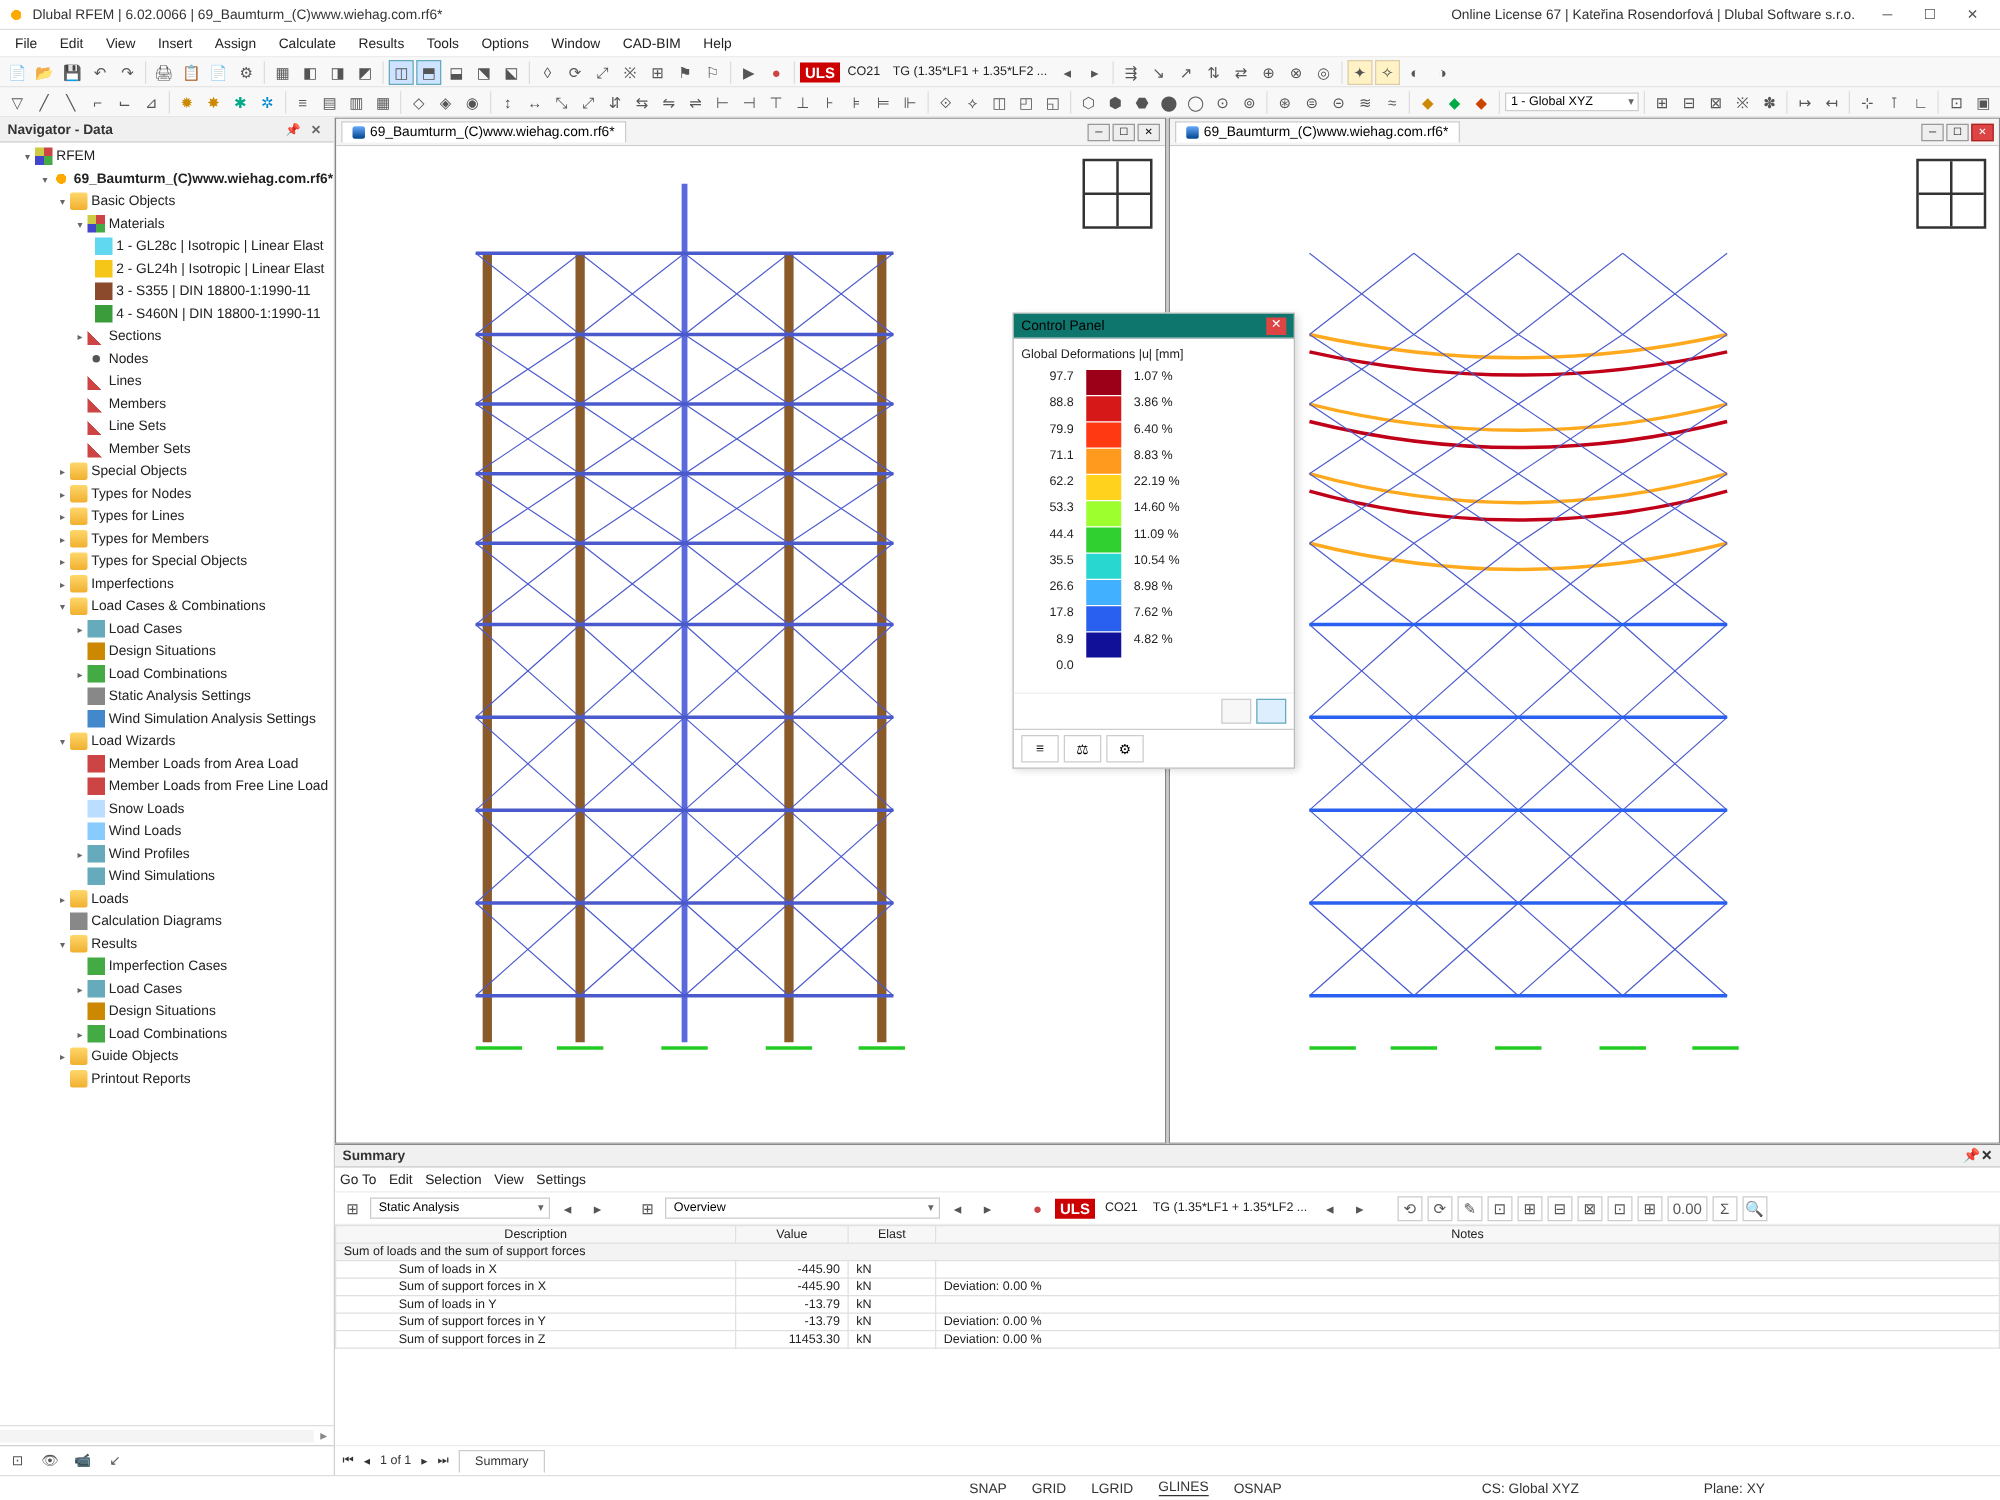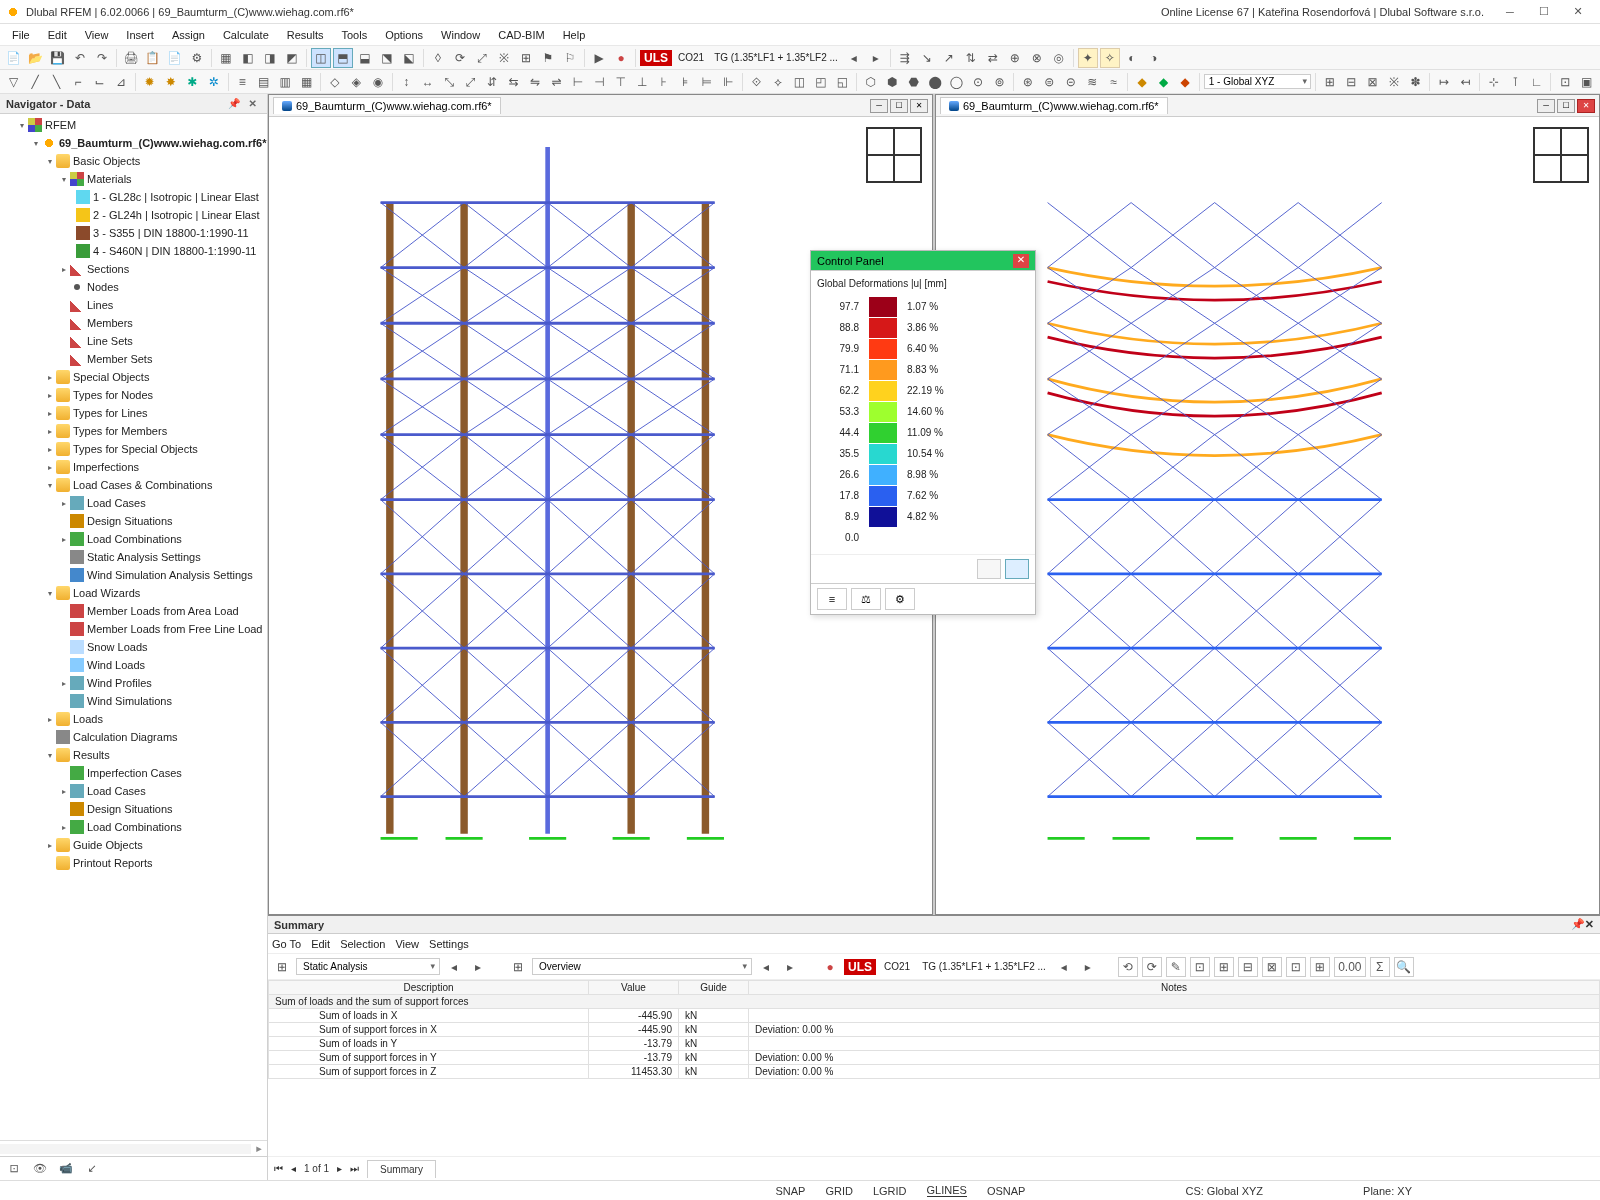--- a/index.html
+++ b/index.html
@@ -51,26 +51,26 @@
 .view-tab .dot { width: 10px; height: 10px; background: linear-gradient(#6af, #048); border-radius: 2px; }
 .view-winbtns { margin-left: auto; display: flex; gap: 2px; padding-right: 4px; }
 .view-winbtn { width: 18px; height: 14px; border: 1px solid #999; background: #eee; font-size: 8px; text-align: center; line-height: 12px; }
 .view-canvas { flex: 1; position: relative; background: #fff; }
 .view-cube { position: absolute; top: 10px; right: 10px; width: 56px; height: 56px; border: 2px solid #333; }
 .view-cube::before, .view-cube::after { content: ""; position: absolute; background: #333; }
 .view-cube::before { left: 50%; top: 0; bottom: 0; width: 2px; margin-left: -1px; }
 .view-cube::after { top: 50%; left: 0; right: 0; height: 2px; margin-top: -1px; }
 .tower { position: absolute; left: 14%; top: 2%; width: 56%; height: 92%; }
 .control-panel { position: absolute; top: 250px; left: 810px; width: 226px; background: #fff; border: 1px solid #bbb; box-shadow: 2px 2px 6px rgba(0,0,0,0.15); z-index: 10; }
-.cp-header { height: 20px; background: #22c55e; display: flex; align-items: center; padding: 0 6px; border-bottom: 1px solid #ccc; }
+.cp-header { height: 20px; background: #0f766e; display: flex; align-items: center; padding: 0 6px; border-bottom: 1px solid #ccc; }
 .cp-header .sp { flex: 1; }
 .cp-close { width: 16px; height: 14px; background: #d44; color: #fff; text-align: center; line-height: 12px; font-size: 10px; }
 .cp-body { padding: 6px; }
 .cp-title { font-size: 10px; color: #222; margin-bottom: 6px; line-height: 1.3; }
-.cp-row { display: flex; align-items: center; height: 21px; }
+.cp-row { display: flex; align-items: flex-start; height: 21px; }
 .cp-val { width: 42px; text-align: right; font-size: 10px; color: #222; }
 .cp-swatch { width: 28px; height: 20px; margin: 0 10px; }
 .cp-pct { font-size: 10px; color: #222; }
 .cp-tools { display: flex; justify-content: flex-end; gap: 4px; padding: 4px 6px; border-top: 1px solid #eee; }
 .cp-tool { width: 24px; height: 20px; border: 1px solid #ccc; background: #f7f7f7; }
 .cp-tabs { display: flex; gap: 4px; padding: 4px 6px; border-top: 1px solid #ccc; }
 .cp-tab { width: 30px; height: 22px; border: 1px solid #ccc; display: flex; align-items: center; justify-content: center; }
 .summary-panel { height: 265px; background: #fff; border-top: 1px solid #888; display: flex; flex-direction: column; }
 .sum-header { height: 18px; background: #f0f0f0; display: flex; align-items: center; padding: 0 6px; border-bottom: 1px solid #ccc; font-weight: bold; color: #333; }
 .sum-header .sp { flex: 1; }
@@ -875,21 +875,21 @@
         <span class="tbtn" style="border:1px solid #ccc;width:32px">0.00</span>
         <span class="tbtn" style="border:1px solid #ccc">Σ</span>
         <span class="tbtn" style="border:1px solid #ccc">🔍</span>
       </div>
       <div class="sum-table">
         <table>
           <thead>
               <tr>
             <th style="width:320px">Description</th>
             <th style="width:90px">Value</th>
-            <th style="width:70px">Guide</th>
+            <th style="width:70px">Elast</th>
             <th>Notes</th>
           </tr>
             </thead>
           <tbody id="sum-body">
               <tr class="group">
                 <td colspan="4">Sum of loads and the sum of support forces</td>
               </tr>
               <tr>
                 <td style="padding-left:50px">Sum of loads in X</td>
                 <td class="value">-445.90</td>

